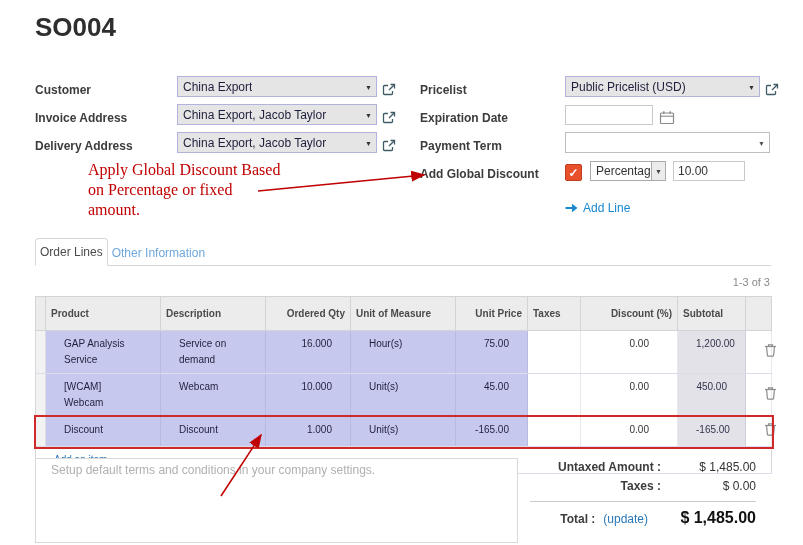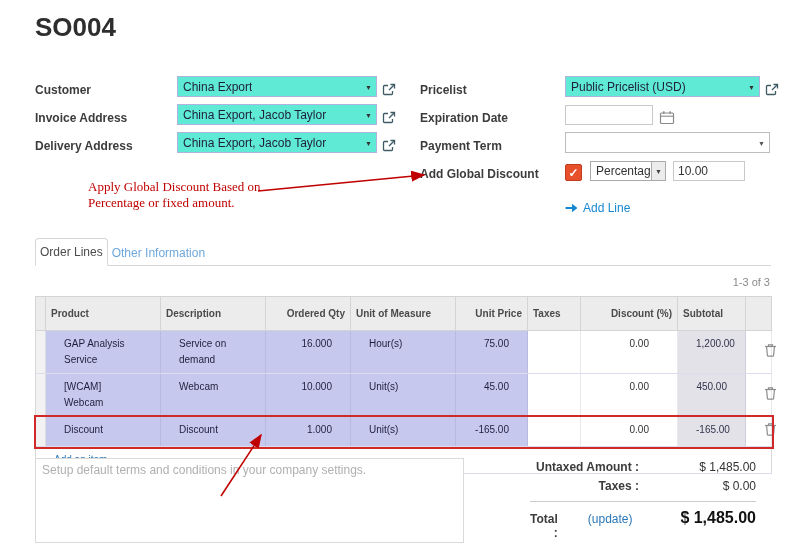--- a/index.html
+++ b/index.html
@@ -7,21 +7,21 @@
   #app { position:relative; width:803px; height:545px; background:#fff; overflow:hidden; font-size:12px; color:#333; }
 
   .title { position:absolute; left:35px; top:12px; font-size:26px; font-weight:bold; color:#2e2e2e; }
 
   
   .form-left  { position:absolute; left:35px;  top:76px; }
   .form-right { position:absolute; left:420px; top:76px; width:365px; }
   .frow { display:flex; align-items:flex-end; height:21px; margin-bottom:7px; }
   .flabel  { width:142px; font-weight:bold; color:#3c3c3c; }
   .flabel2 { width:145px; font-weight:bold; color:#3c3c3c; }
-  .m2o { position:relative; width:200px; height:21px; background:#5eead4; border:1px solid #b2b2df;
+  .m2o { position:relative; width:200px; height:21px; background:#e5e5e5; border:1px solid #b2b2df;
          display:flex; align-items:center; padding:0 18px 0 5px; color:#1f1f3d; cursor:pointer;margin-top:20px; }
   .m2o.w195 { width:195px; }
   .m2o-text { white-space:nowrap; overflow:hidden; }
   .caret { position:absolute; right:4px; top:50%; transform:translateY(-50%); font-size:7px; color:#333; }
   .ext { margin-left:5px; display:inline-flex; cursor:pointer; }
 
   .txt-input { height:20px; border:1px solid #c9c9c9; padding:0 4px; font:12px "Liberation Sans",sans-serif; color:#333; }
   .exp-input { width:88px; }
   .cal { margin-left:6px; display:inline-flex; cursor:pointer; }
   .sel { position:relative; width:205px; height:21px; background:#fff; border:1px solid #bdbdbd; cursor:pointer; }
@@ -30,22 +30,22 @@
          color:#fff; font-size:12px; font-weight:bold; display:flex; align-items:center; justify-content:center; cursor:pointer; }
   .pct-sel { position:relative; margin-left:8px; width:76px; height:20px; background:#fff; border:1px solid #aaa;
              display:flex; align-items:center; padding:0 18px 0 5px; cursor:pointer; }
   .pct-sel .caret-box { position:absolute; right:0; top:0; bottom:0; width:14px; background:#ececec;
                         border-left:1px solid #aaa; display:flex; align-items:center; justify-content:center; font-size:7px; color:#444; }
   .amt-input { width:72px; margin-left:7px; }
   .add-line { margin-left:145px; margin-top:20px; display:flex; align-items:center; color:#1788d0; cursor:pointer; }
   .add-line span { margin-left:5px; }
 
   
-  .note1 { position:absolute; left:88px; top:179px; width:196px; font-family:"Liberation Serif", serif;
-           color:#c00000; font-size:13px; line-height:1.25; }
+  .note1 { position:absolute; left:88px; top:160px; width:196px; font-family:"Liberation Serif", serif;
+           color:#c00000; font-size:16px; line-height:1.25; }
   .note2 { position:absolute; left:108px; top:499px; font-family:"Liberation Serif", serif; color:#c00000; font-size:13px; }
   .overlay { position:absolute; left:0; top:0; pointer-events:none; z-index:60; }
 
   
   .tabs { position:absolute; left:35px; top:238px; width:736px; display:flex; align-items:flex-end;
           border-bottom:1px solid #d6d6d6; }
   .tab { padding:6px 4px; font-size:12px; cursor:pointer; margin-bottom:-1px; }
   .tab.active { background:#fff; border:1px solid #d6d6d6; border-bottom:1px solid #fff;
                 border-radius:4px 4px 0 0; color:#4c4c4c; }
   .tab.inactive { color:#6fa8dc; }
@@ -65,25 +65,25 @@
   td.gray { background:#e2e2e8; color:#33334d; }
   td.num  { text-align:right; }
   td.disc { padding-right:28px; }
   td.handle { background:#f2f2f2; padding:0; }
   td.trash-cell { background:#fff; text-align:center; vertical-align:middle; cursor:pointer; }
   tr.highlight { outline:2px solid #cf2a27; }
   tr.add-row td { background:#fff; border-right:none; }
   .add-item { color:#2a78b8; cursor:pointer; text-decoration:none; }
 
   
-  .notes { position:absolute; left:35px; top:458px; width:429px; height:85px; border:1px solid #d9d9d9;
-           padding:4px 6px; font:12px "Liberation Sans",sans-serif; color:#333; resize:none; }
+  .notes { position:absolute; left:35px; top:458px; width:483px; height:85px; border:1px solid #d9d9d9;
+           padding:4px 15px; font:12px "Liberation Sans",sans-serif; color:#333; resize:none; }
   .notes::placeholder { color:#b0b0b0; }
   .summary { position:absolute; left:530px; top:460px; width:226px; }
-  .srow { display:flex; justify-content:flex-end; align-items:baseline; margin-bottom:5px;gap:22px; }
+  .srow { display:flex; justify-content:flex-end; align-items:baseline; margin-bottom:5px; }
   .slabel { flex:1; text-align:right; font-weight:bold; color:#3c3c3c; }
   .sval { width:95px; text-align:right; color:#333; }
   .sdivider { border-top:1px solid #cccccc; margin:8px 0 7px; }
   .update { color:#2a78b8; margin:0 8px; cursor:pointer; font-weight:normal; }
   .total-val { width:100px; text-align:right; font-size:16px; font-weight:bold; color:#111; }
 </style>
 </head>
 <body>
 
 <div id="app">

